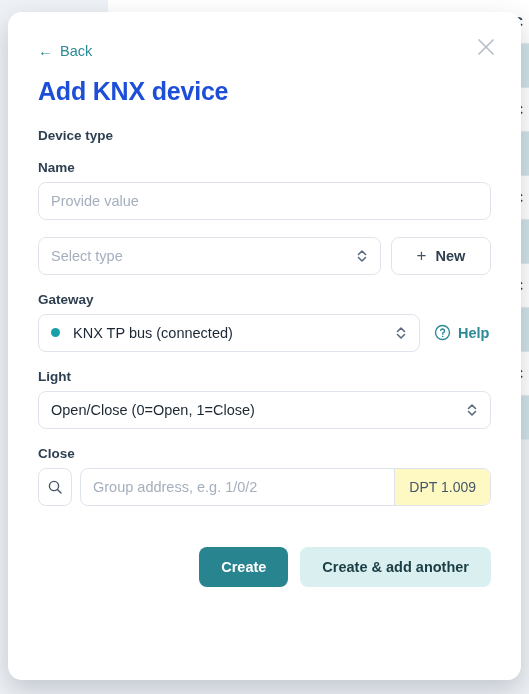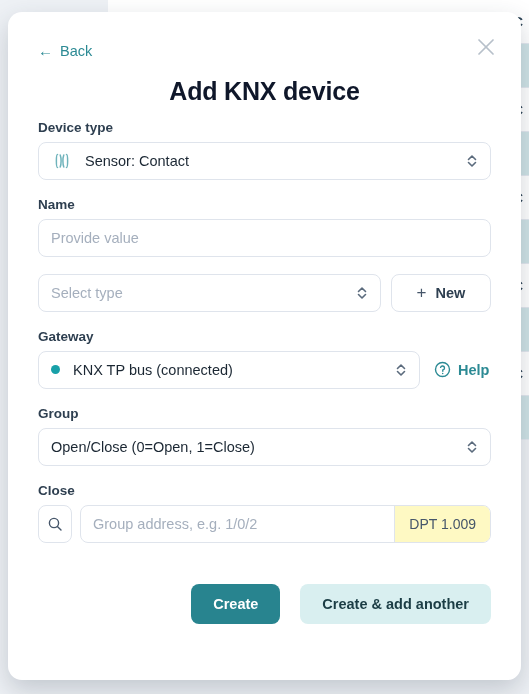--- a/index.html
+++ b/index.html
@@ -91,24 +91,23 @@
     color: #2c8a94;
     font-size: 14.5px;
     cursor: pointer;
     margin-bottom: 18px;
   }
   .back-arrow { font-size: 15px; line-height: 1; }
 
   h1.title {
     font-size: 25px;
     font-weight: bold;
-    color: #0f172a;
+    color: #1d4ed8;
     letter-spacing: -0.2px;
-    margin-bottom: 14px;
-    text-align: center;
+    margin-bottom: 22px;
   }
 
   .field { margin-bottom: 17px; }
   .field-label {
     display: block;
     font-size: 13.5px;
     font-weight: bold;
     color: #2e3f50;
     margin-bottom: 7px;
   }
@@ -230,21 +229,21 @@
     background: #fef9c3;
     font-size: 14px;
     color: #46566a;
     white-space: nowrap;
   }
 
   
   .footer {
     display: flex;
     justify-content: flex-end;
-    gap: 20px;
+    gap: 12px;
     padding: 24px 30px 0 30px;
   }
   .btn {
     height: 40px;
     padding: 0 22px;
     border: none;
     border-radius: 8px;
     font-size: 14.5px;
     font-family: inherit;
     font-weight: bold;
@@ -310,39 +309,20 @@
     <div class="back-link">
       <span class="back-arrow">←</span>
       <span>Back</span>
     </div>
 
     <h1 class="title">Add KNX device</h1>
 
     
     <div class="field">
       <span class="field-label">Device type</span>
-      <div class="control-row">
-        <div class="input-box">
-          <span class="dev-icon">
-            <svg width="20" height="20" viewBox="0 0 20 20" fill="none" stroke="currentColor" stroke-width="1.5" stroke-linecap="round" stroke-linejoin="round">
-              <path d="M5.5 3.5 C4 3.5 4 16.5 5.5 16.5"></path>
-              <path d="M14.5 3.5 C16 3.5 16 16.5 14.5 16.5"></path>
-              <path d="M8.2 4 C9.4 7 9.4 13 8.2 16"></path>
-              <path d="M11.8 4 C10.6 7 10.6 13 11.8 16"></path>
-            </svg>
-          </span>
-          <span class="value-text">Sensor: Contact</span>
-          <span class="chev">
-            <svg width="12" height="16" viewBox="0 0 12 16" fill="none" stroke="currentColor" stroke-width="1.6" stroke-linecap="round" stroke-linejoin="round">
-              <polyline points="2.5,6.5 6,3 9.5,6.5"></polyline>
-              <polyline points="2.5,9.5 6,13 9.5,9.5"></polyline>
-            </svg>
-          </span>
-        </div>
-      </div>
     </div>
 
     
     <div class="field">
       <span class="field-label">Name</span>
       <div class="control-row">
         <div class="input-box">
           <input class="addr-input" style="padding: 0px;" placeholder="Provide value">
         </div>
       </div>
@@ -389,21 +369,21 @@
               <circle cx="8.7" cy="12.4" r="0.75" fill="currentColor" stroke="none"></circle>
             </svg>
           </span>
           <span>Help</span>
         </div>
       </div>
     </div>
 
     
     <div class="field">
-      <span class="field-label">Group</span>
+      <span class="field-label">Light</span>
       <div class="control-row">
         <div class="input-box">
           <span class="value-text">Open/Close (0=Open, 1=Close)</span>
           <span class="chev">
             <svg width="12" height="16" viewBox="0 0 12 16" fill="none" stroke="currentColor" stroke-width="1.6" stroke-linecap="round" stroke-linejoin="round">
               <polyline points="2.5,6.5 6,3 9.5,6.5"></polyline>
               <polyline points="2.5,9.5 6,13 9.5,9.5"></polyline>
             </svg>
           </span>
         </div>

